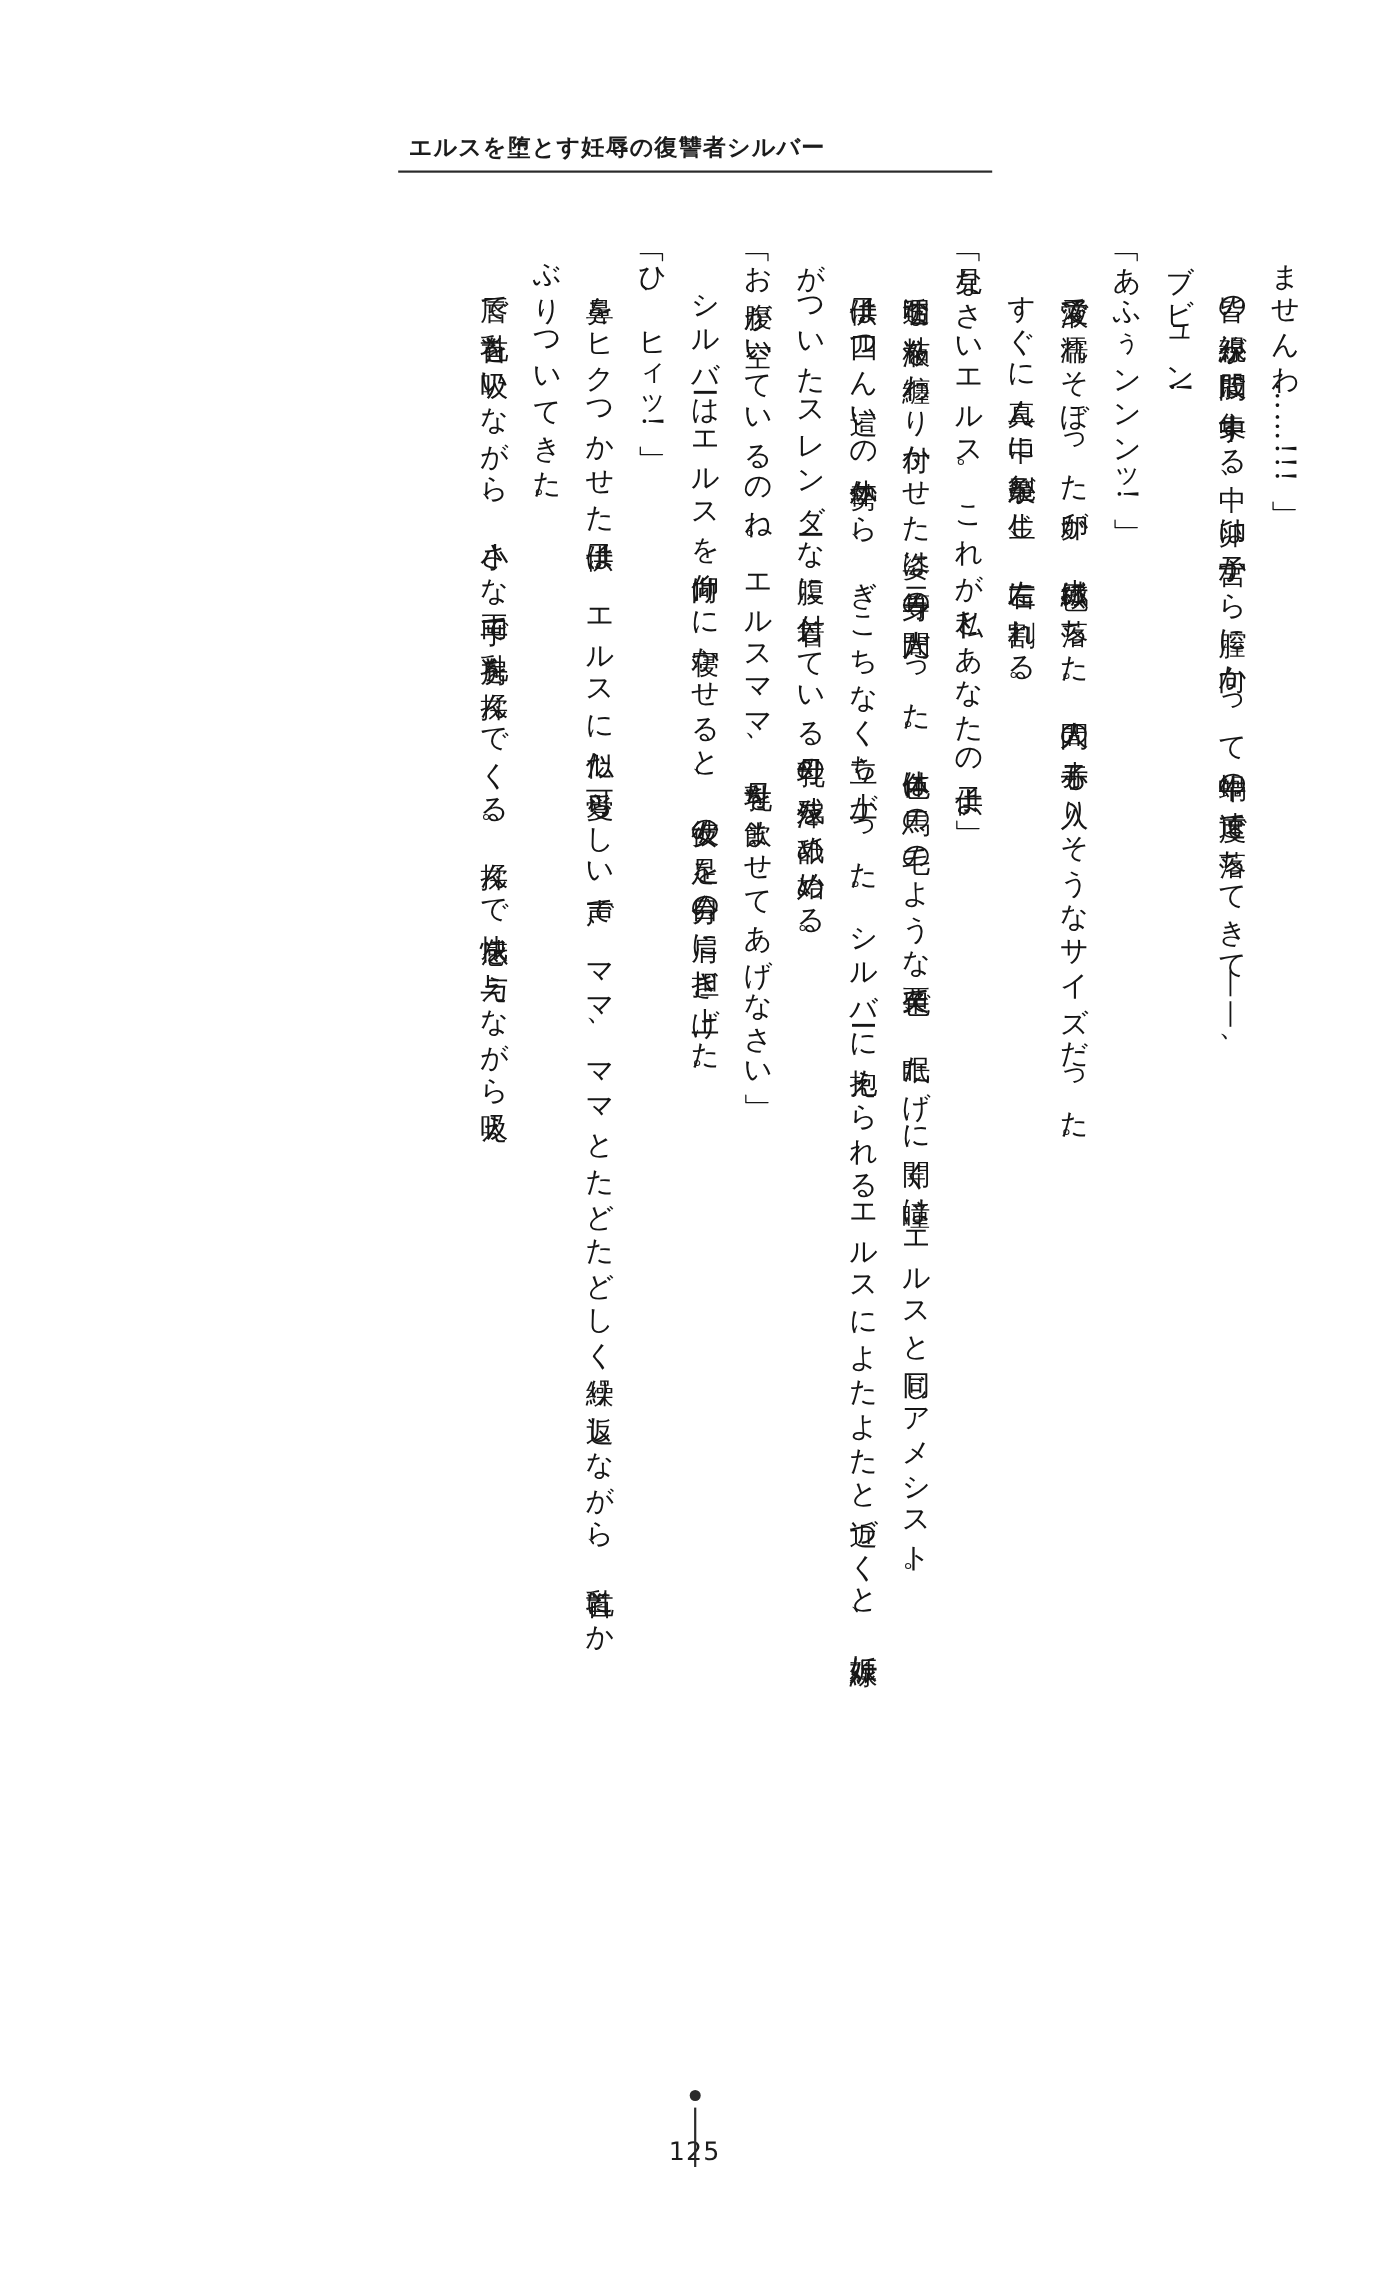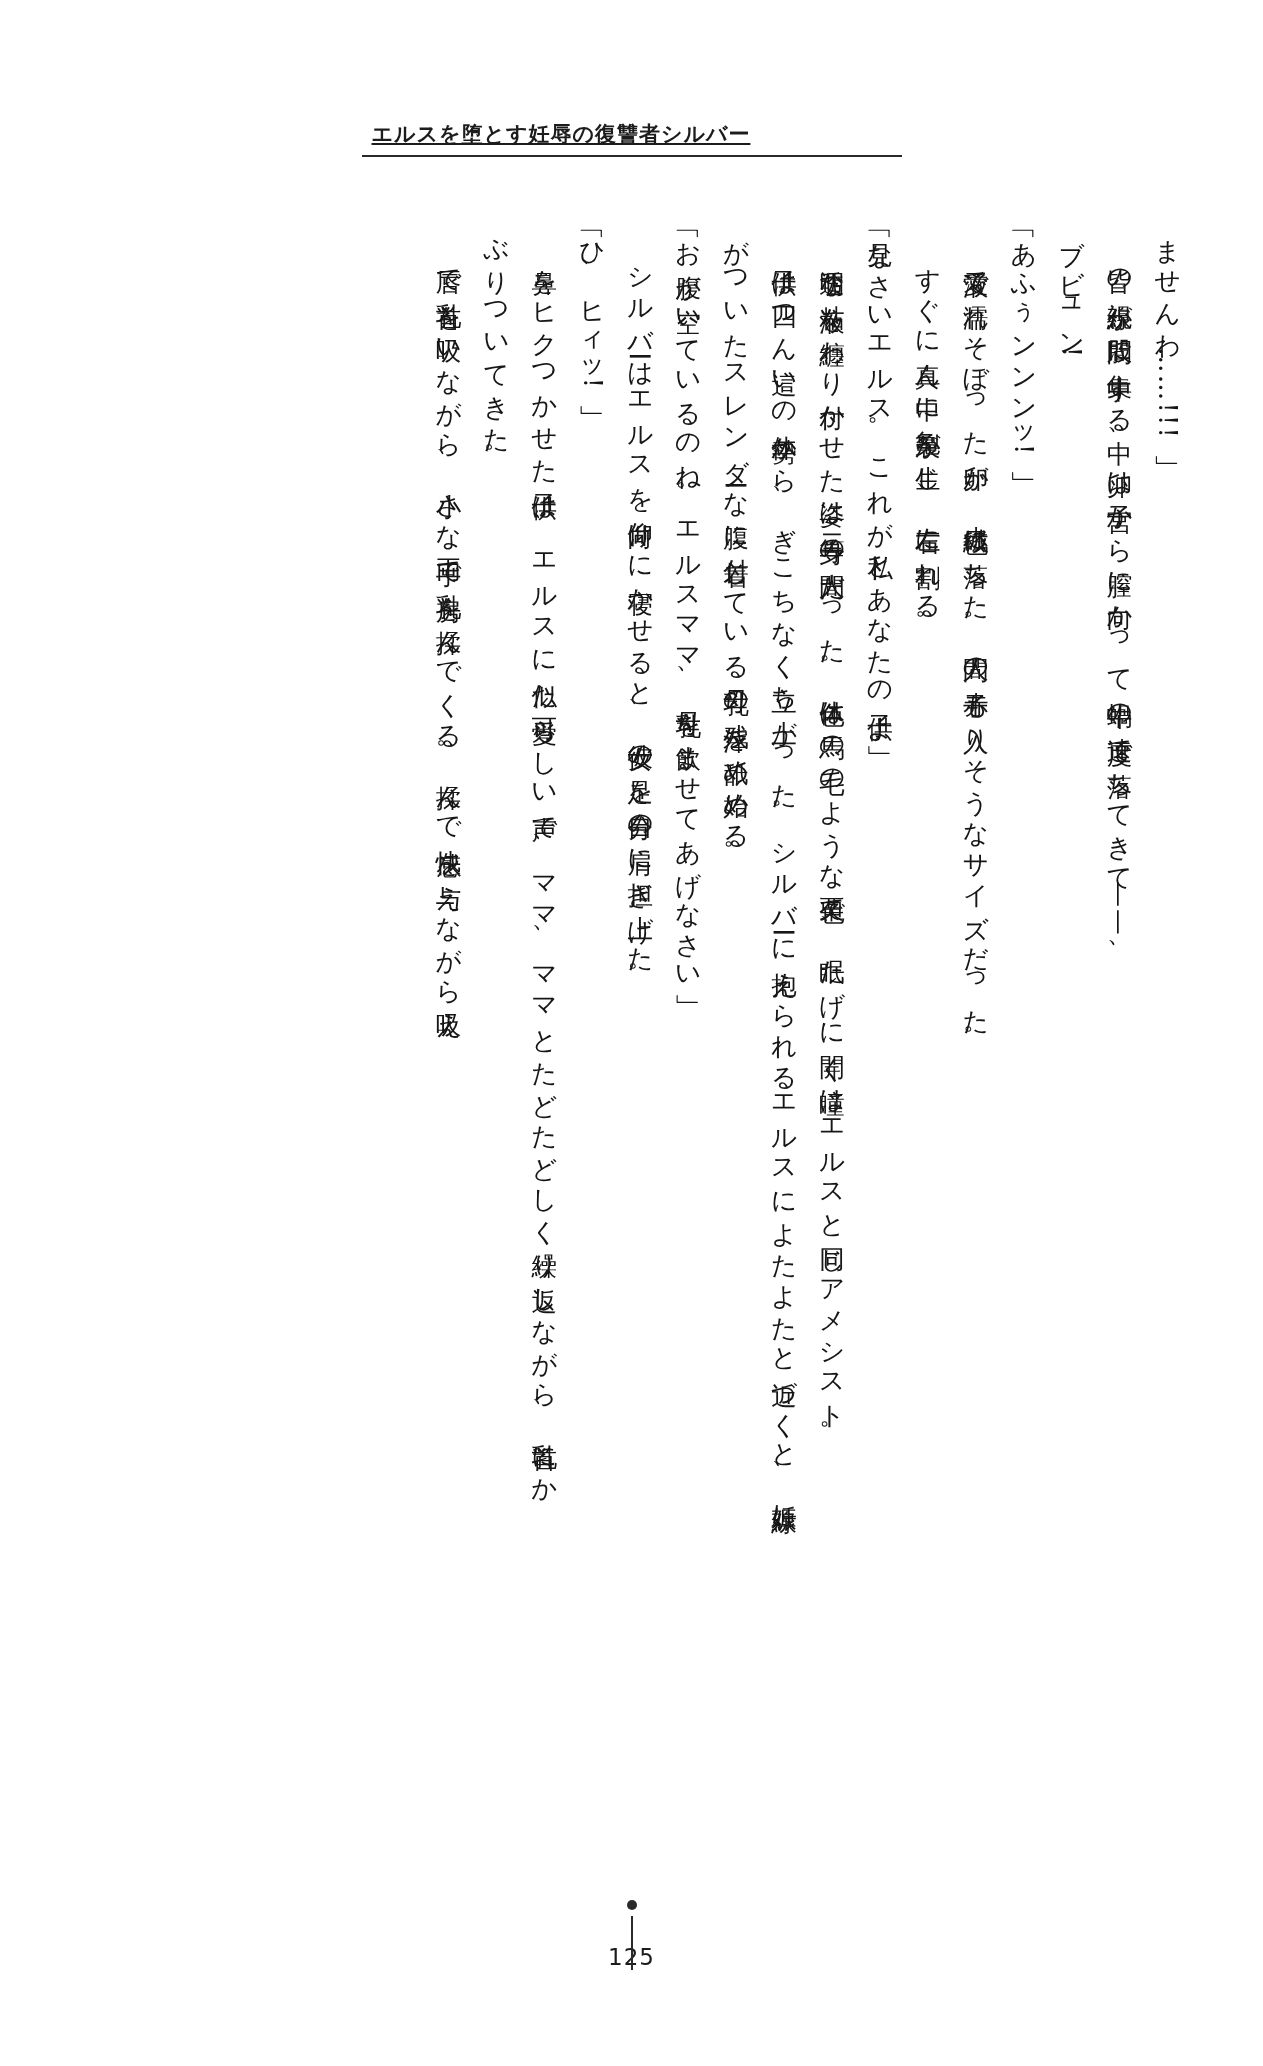--- a/index.html
+++ b/index.html
@@ -31,21 +31,20 @@
     display: inline-block;
     font-family: "DejaVu Sans", "Liberation Sans", sans-serif;
     font-size: 21px;
     font-weight: 700;
     letter-spacing: 1px;
     color: #1c1c1c;
     border-bottom: 2px solid #2a2a2a;
     padding: 0 10px 7px 10px;
     min-width: 520px;
     text-align: left;
-    text-decoration: underline;
   }
 
   
   .body-area {
     position: absolute;
     top: 222px;
     left: 78px;
     right: 72px;
     height: 1270px;
   }

